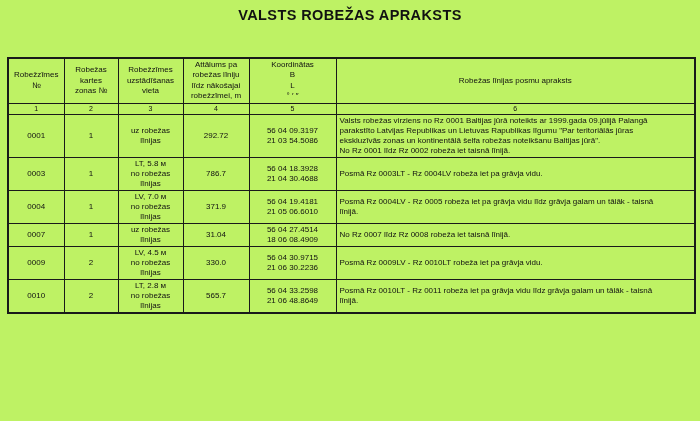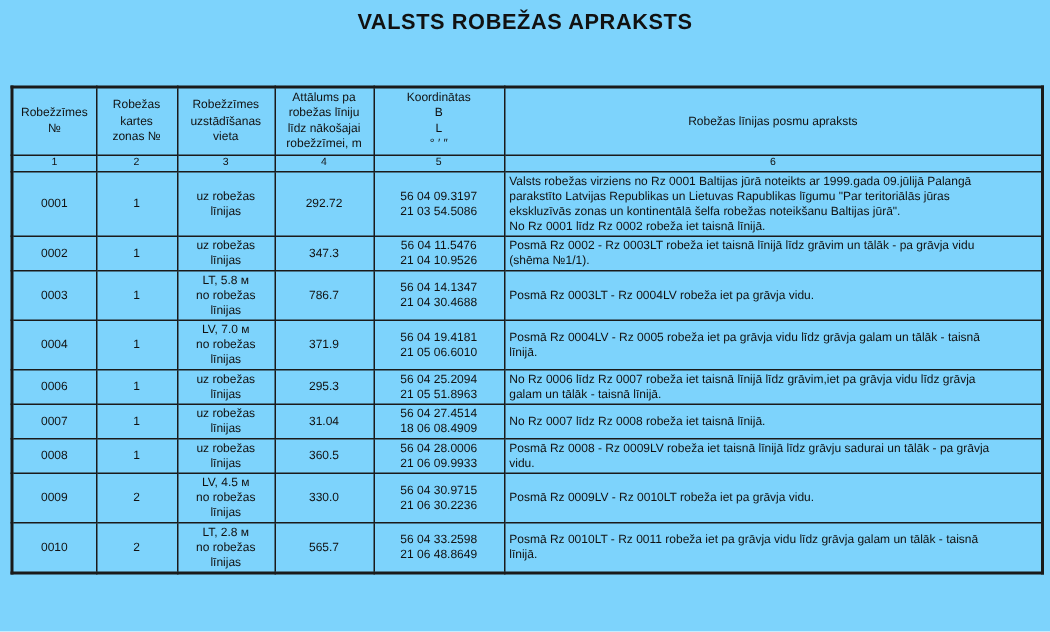--- a/index.html
+++ b/index.html
@@ -4,21 +4,21 @@
 <style>
   html, body {
     margin: 0;
     padding: 0;
     background: #ffffff;
   }
   .page {
     position: relative;
     width: 700px;
     height: 421px;
-    background: #7dd3fc;
+    background: #bef264;
     font-family: "Liberation Sans", sans-serif;
     color: #111111;
     overflow: hidden;
   }
   .doc-title {
     position: absolute;
     top: 7px;
     left: 0;
     width: 100%;
     margin: 0;
@@ -126,92 +126,59 @@
 līnijas</td>
     <td class="c-center">292.72</td>
     <td class="c-center pre">56 04 09.3197
 21 03 54.5086</td>
     <td class="c-desc pre">Valsts robežas virziens no Rz 0001 Baltijas jūrā noteikts ar 1999.gada 09.jūlijā Palangā
 parakstīto Latvijas Republikas un Lietuvas Rapublikas līgumu "Par teritoriālās jūras
 ekskluzīvās zonas un kontinentālā šelfa robežas noteikšanu Baltijas jūrā".
 No Rz 0001 līdz Rz 0002 robeža iet taisnā līnijā.</td>
   </tr>
 
-  <tr class="data-row">
-    <td class="c-center">0002</td>
-    <td class="c-center">1</td>
-    <td class="c-center pre">uz robežas
-līnijas</td>
-    <td class="c-center">347.3</td>
-    <td class="c-center pre">56 04 11.5476
-21 04 10.9526</td>
-    <td class="c-desc pre">Posmā Rz 0002 - Rz 0003LT robeža iet taisnā līnijā līdz grāvim un tālāk - pa grāvja vidu
-(shēma №1/1).</td>
-  </tr>
 
   <tr class="data-row">
     <td class="c-center">0003</td>
     <td class="c-center">1</td>
     <td class="c-center pre">LT, 5.8 м
 no robežas
 līnijas</td>
     <td class="c-center">786.7</td>
-    <td class="c-center pre">56 04 14.1347
+    <td class="c-center pre">56 04 18.3928
 21 04 30.4688</td>
     <td class="c-desc pre">Posmā Rz 0003LT - Rz 0004LV robeža iet pa grāvja vidu.</td>
   </tr>
 
   <tr class="data-row">
     <td class="c-center">0004</td>
     <td class="c-center">1</td>
     <td class="c-center pre">LV, 7.0 м
 no robežas
 līnijas</td>
     <td class="c-center">371.9</td>
     <td class="c-center pre">56 04 19.4181
 21 05 06.6010</td>
     <td class="c-desc pre">Posmā Rz 0004LV - Rz 0005 robeža iet pa grāvja vidu līdz grāvja galam un tālāk - taisnā
 līnijā.</td>
   </tr>
 
 
-  <tr class="data-row">
-    <td class="c-center">0006</td>
-    <td class="c-center">1</td>
-    <td class="c-center pre">uz robežas
-līnijas</td>
-    <td class="c-center">295.3</td>
-    <td class="c-center pre">56 04 25.2094
-21 05 51.8963</td>
-    <td class="c-desc pre">No Rz 0006 līdz Rz 0007 robeža iet taisnā līnijā līdz grāvim,iet pa grāvja vidu līdz grāvja
-galam un tālāk - taisnā līnijā.</td>
-  </tr>
 
   <tr class="data-row">
     <td class="c-center">0007</td>
     <td class="c-center">1</td>
     <td class="c-center pre">uz robežas
 līnijas</td>
     <td class="c-center">31.04</td>
     <td class="c-center pre">56 04 27.4514
 18 06 08.4909</td>
     <td class="c-desc pre">No Rz 0007 līdz Rz 0008 robeža iet taisnā līnijā.</td>
   </tr>
 
-  <tr class="data-row">
-    <td class="c-center">0008</td>
-    <td class="c-center">1</td>
-    <td class="c-center pre">uz robežas
-līnijas</td>
-    <td class="c-center">360.5</td>
-    <td class="c-center pre">56 04 28.0006
-21 06 09.9933</td>
-    <td class="c-desc pre">Posmā Rz 0008 - Rz 0009LV robeža iet taisnā līnijā līdz grāvju sadurai un tālāk - pa grāvja
-vidu.</td>
-  </tr>
 
   <tr class="data-row">
     <td class="c-center">0009</td>
     <td class="c-center">2</td>
     <td class="c-center pre">LV, 4.5 м
 no robežas
 līnijas</td>
     <td class="c-center">330.0</td>
     <td class="c-center pre">56 04 30.9715
 21 06 30.2236</td>

